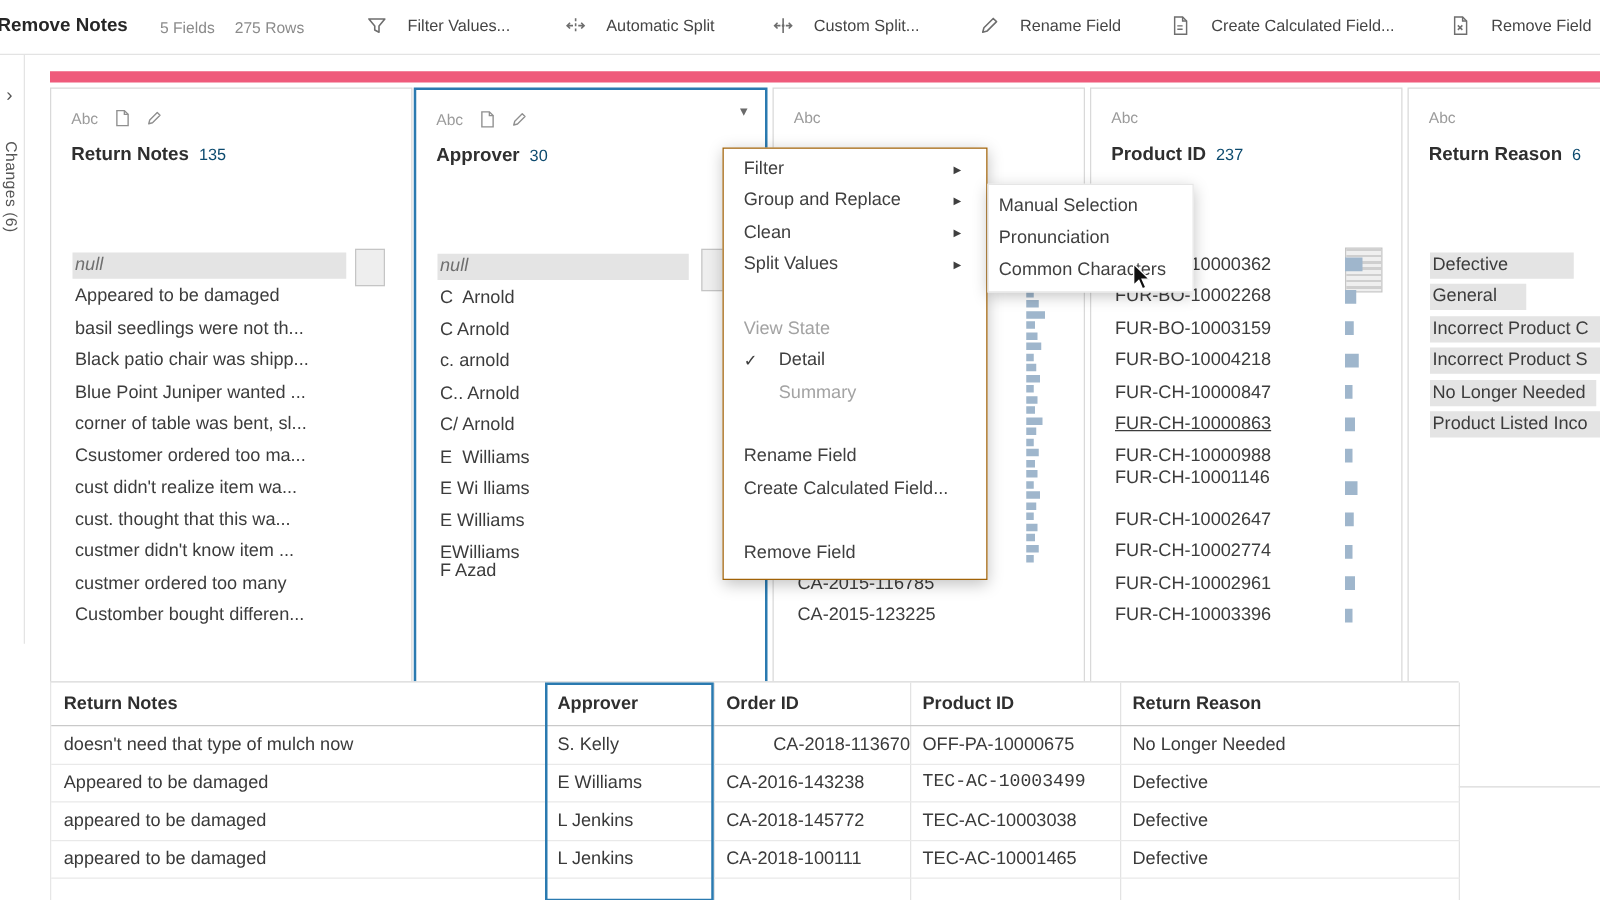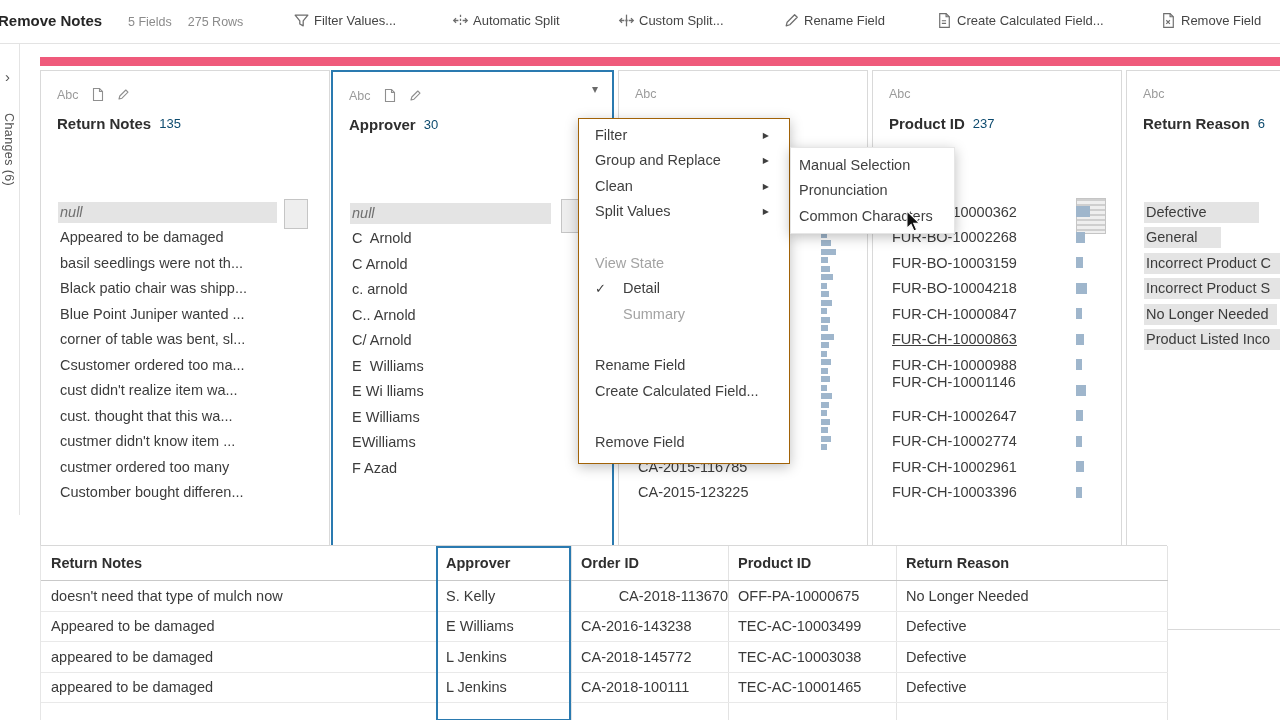--- a/index.html
+++ b/index.html
@@ -5,21 +5,21 @@
   *{margin:0;padding:0;box-sizing:border-box}
   html,body{background:#fff}
   body{font-family:"Liberation Sans",sans-serif;color:#3c3c3c}
   .screen{position:relative;width:1280px;height:720px;overflow:hidden;background:#fff}
 
   
   .toolbar{position:absolute;left:0;top:0;width:1280px;height:44px;background:#fff;border-bottom:1px solid #e3e3e3}
   .tb-title{position:absolute;left:-2px;top:12px;font-size:15px;font-weight:bold;color:#262626;white-space:nowrap}
   .tb-meta{position:absolute;left:128px;top:15px;font-size:12.5px;color:#8b8b8b;white-space:nowrap}
   .tb-meta span{margin-right:16px}
-  .tb-btn{position:absolute;top:12px;display:flex;align-items:center;gap:4px;font-size:13px;color:#454545;white-space:nowrap;cursor:default}
+  .tb-btn{position:absolute;top:12px;display:flex;align-items:center;gap:16px;font-size:13px;color:#454545;white-space:nowrap;cursor:default}
   .tb-ic{display:inline-flex;width:17px;height:17px}
 
   
   .strip{position:absolute;left:0;top:44px;width:20px;height:471px;border-right:1px solid #e4e4e4;background:#fff}
   .chev{padding:24px 0 0 5px;font-size:15px;color:#555}
   .vlabel{writing-mode:vertical-rl;font-size:12.5px;color:#555;margin:28px 0 0 2px;letter-spacing:.4px;white-space:nowrap}
 
   .pink-bar{position:absolute;left:40px;top:57px;width:1240px;height:9px;background:#ef5a7b}
 
   
@@ -257,21 +257,21 @@
         </div>
         <div class="vrow" style="top: 178.5px;">
           <span class="vtext">E Wi lliams</span>
         </div>
         <div class="vrow" style="top: 204px;">
           <span class="vtext">E Williams</span>
         </div>
         <div class="vrow" style="top: 229.5px;">
           <span class="vtext">EWilliams</span>
         </div>
-        <div class="vrow" style="top: 255px;">
+        <div class="vrow" style="top: 244px;">
           <span class="vtext">F Azad</span>
         </div>
       </div>
     </div>
     <div class="card" style="left: 618px; width: 250px;">
       <div class="card-type">
         <span class="type-lbl">Abc</span>
       </div>
       <div class="bars">
         <div class="bar" style="width: 18px;"></div>
@@ -505,21 +505,21 @@
       <div class="grow" style="top: 65.5px;">
         <div class="gcell" style="left: 0px; width: 395px;">
           <span>Appeared to be damaged</span>
         </div>
         <div class="gcell" style="left: 395px; width: 135px;">
           <span>E Williams</span>
         </div>
         <div class="gcell" style="left: 530px; width: 157px;">
           <span>CA-2016-143238</span>
         </div>
-        <div class="gcell" style="left: 687px; width: 168px;">
+        <div class="gcell" style="left: 687px; width: 168px; font-family: Liberation Mono, monospace;">
           <span>TEC-AC-10003499</span>
         </div>
         <div class="gcell" style="left: 855px; width: 272px;">
           <span>Defective</span>
         </div>
       </div>
       <div class="grow" style="top: 96px;">
         <div class="gcell" style="left: 0px; width: 395px;">
           <span>appeared to be damaged</span>
         </div>

